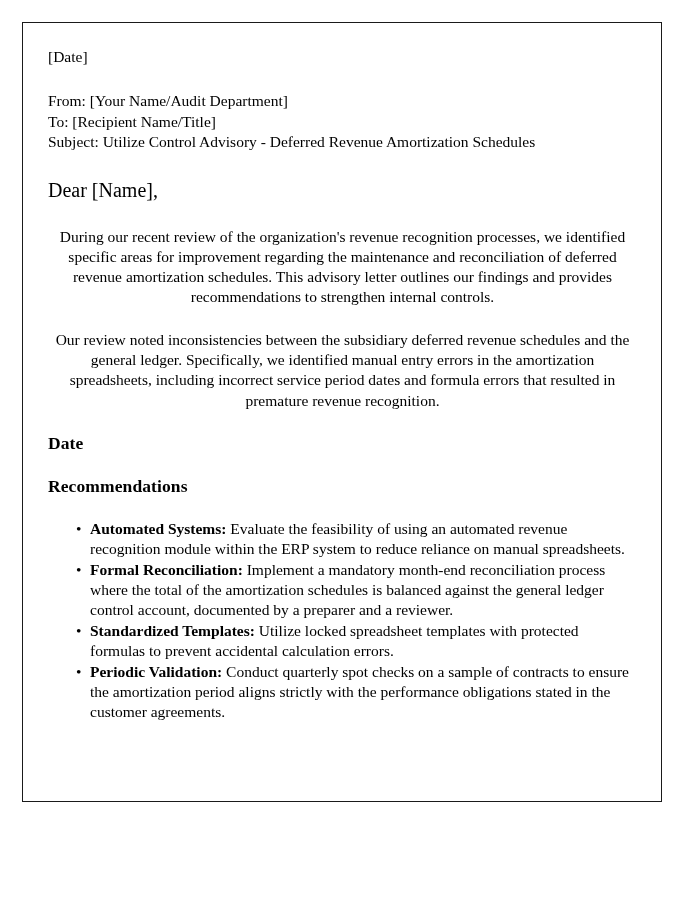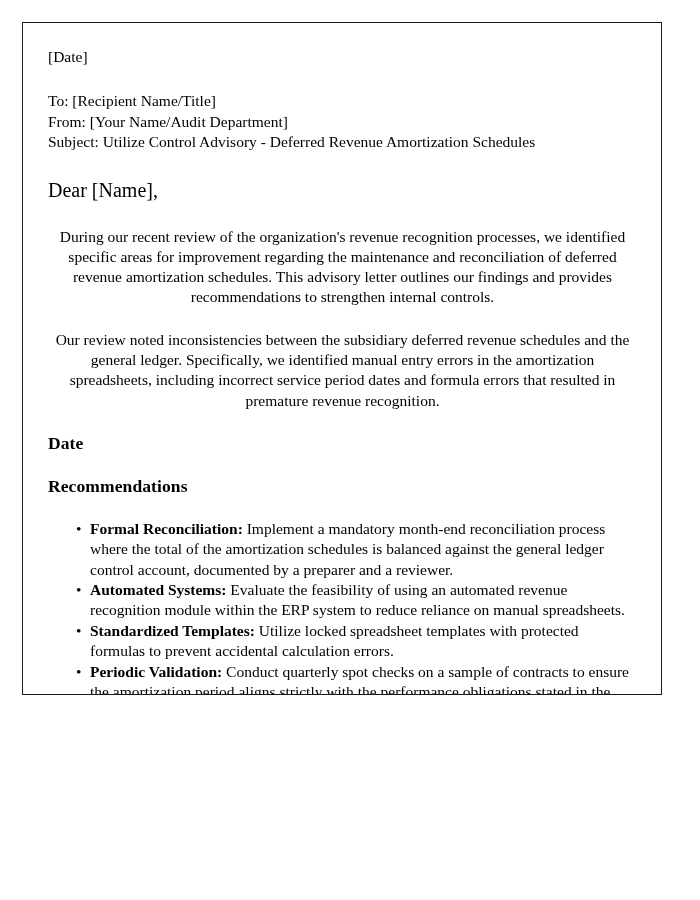--- a/index.html
+++ b/index.html
@@ -13,21 +13,21 @@
   body {
     font-family: "Liberation Serif", "DejaVu Serif", serif;
     color: #000000;
   }
 
   .page {
     position: absolute;
     left: 22px;
     top: 22px;
     width: 640px;
-    height: 673px;
+    height: 780px;
     border: 1.5px solid #1a1a1a;
     background: #ffffff;
     box-sizing: border-box;
     overflow: hidden;
   }
 
   .page-inner {
     position: absolute;
     left: 0;
     top: 0;
@@ -98,40 +98,40 @@
 </style>
 </head>
 <body>
 
 <div class="page">
   <div class="page-inner">
 
     <div class="letter-date">[Date]</div>
 
     <div class="meta-block">
+      <div class="meta-line">From: [Your Name/Audit Department]</div>
       <div class="meta-line">To: [Recipient Name/Title]</div>
-      <div class="meta-line">From: [Your Name/Audit Department]</div>
       <div class="meta-line">Subject: Utilize Control Advisory - Deferred Revenue Amortization Schedules</div>
     </div>
 
     <div class="salutation">Dear [Name],</div>
 
     <p class="body-text">During our recent review of the organization's revenue recognition processes, we identified specific areas for improvement regarding the maintenance and reconciliation of deferred revenue amortization schedules. This advisory letter outlines our findings and provides recommendations to strengthen internal controls.</p>
 
     <p class="body-text">Our review noted inconsistencies between the subsidiary deferred revenue schedules and the general ledger. Specifically, we identified manual entry errors in the amortization spreadsheets, including incorrect service period dates and formula errors that resulted in premature revenue recognition.</p>
 
     <h2 class="section-heading">Date</h2>
 
     <h2 class="section-heading">Recommendations</h2>
     <ul class="rec-list">
       <li>
-        <span class="rec-term">Formal Reconciliation:</span><span> Implement a mandatory month-end reconciliation process where the total of the amortization schedules is balanced against the general ledger control account, documented by a preparer and a reviewer.</span>
+        <span class="rec-term">Automated Systems:</span><span> Evaluate the feasibility of using an automated revenue recognition module within the ERP system to reduce reliance on manual spreadsheets.</span>
       </li>
       <li>
-        <span class="rec-term">Automated Systems:</span><span> Evaluate the feasibility of using an automated revenue recognition module within the ERP system to reduce reliance on manual spreadsheets.</span>
+        <span class="rec-term">Formal Reconciliation:</span><span> Implement a mandatory month-end reconciliation process where the total of the amortization schedules is balanced against the general ledger control account, documented by a preparer and a reviewer.</span>
       </li>
       <li>
         <span class="rec-term">Standardized Templates:</span><span> Utilize locked spreadsheet templates with protected formulas to prevent accidental calculation errors.</span>
       </li>
       <li>
         <span class="rec-term">Periodic Validation:</span><span> Conduct quarterly spot checks on a sample of contracts to ensure the amortization period aligns strictly with the performance obligations stated in the customer agreements.</span>
       </li>
     </ul>
 
   </div>

